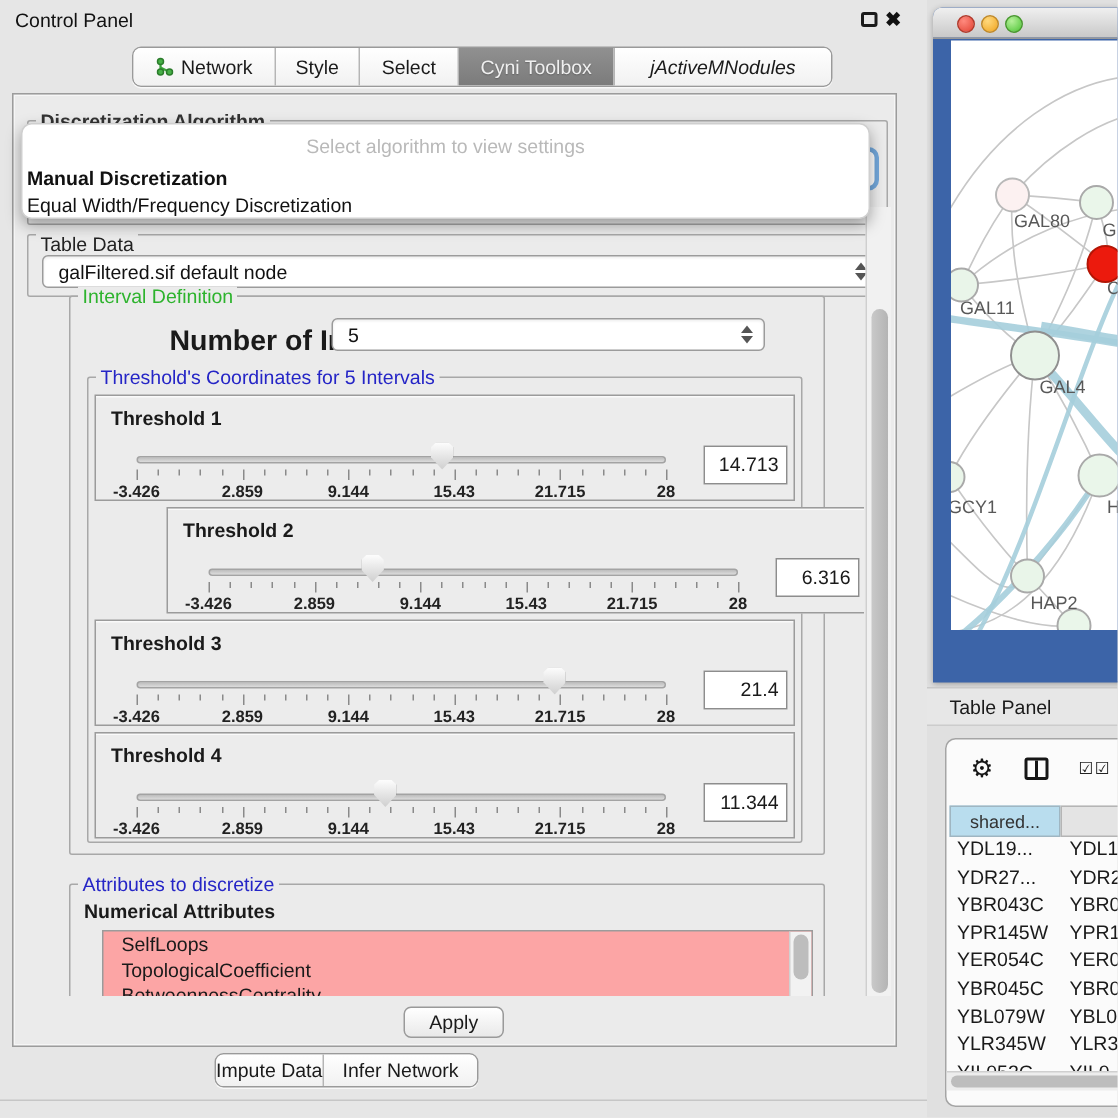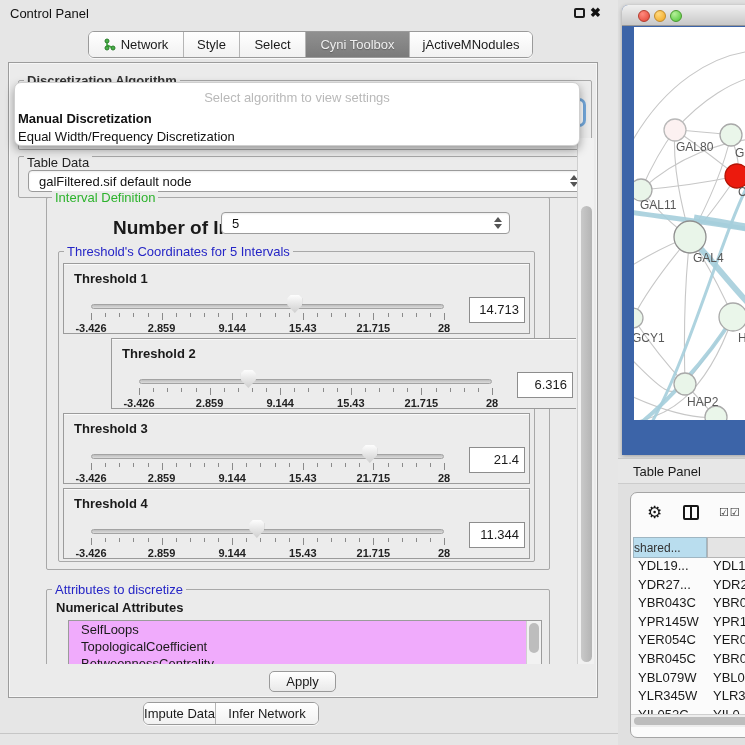--- a/index.html
+++ b/index.html
@@ -61,21 +61,21 @@
             clip-path:polygon(22% 0,78% 0,100% 18%,100% 55%,50% 100%,0 55%,0 18%);
             filter:drop-shadow(0 0 1px #8a8a8a); }
   .tick { position:absolute; top:49px; width:1px; background:#8a8a8a; }
   .tick.minor { height:4px; }
   .tick.major { height:7px; }
   .ticklabel { position:absolute; top:58px; transform:translateX(-50%); font-size:11px; font-weight:bold; color:#222; }
   .vbox { position:absolute; left:405px; top:33px; width:56px; height:26px; background:#fff; border:1px solid #8d8d8d;
           font-size:13px; text-align:right; line-height:24px; padding-right:5px; }
 
   
-  .attr-list { position:absolute; background:#f0abfc; border:1px solid #9b9b9b; overflow:hidden; }
+  .attr-list { position:absolute; background:#fca5a5; border:1px solid #9b9b9b; overflow:hidden; }
   .attr-list .row { font-size:13px; padding:1px 0 1px 12px; white-space:nowrap; }
   .list-scroll { position:absolute; right:0; top:0; width:15px; height:100%; background:#f2f2f2; border-left:1px solid #d0d0d0; }
   .list-scroll .thumb { position:absolute; left:2px; top:2px; width:10px; height:30px; background:#bdbdbd; border-radius:5px; }
 
   .apply-btn { position:absolute; left:269px; top:671px; width:67px; height:21px; background:linear-gradient(#ffffff,#e9e9e9);
                border:1px solid #9a9a9a; border-radius:5px; font-size:13px; text-align:center; line-height:19px; }
   .bottom-divider { position:absolute; left:0; top:733px; width:618px; border-top:1px solid #c6c6c6; }
 
   
   .right-area { position:absolute; left:618px; top:0; width:127px; height:745px; background:#e0e0e0; }
@@ -91,21 +91,21 @@
   .tp-header .t { position:absolute; left:15px; top:5px; font-size:13px; color:#1a1a1a; }
   .tp-panel { position:absolute; left:12px; top:492px; width:132px; height:246px; background:#fbfbfb; border:1px solid #a5a5a5; border-radius:7px 0 0 7px; overflow:hidden; }
   .tp-toolbar { position:absolute; left:0; top:0; width:100%; height:40px; }
   .gear-ic { position:absolute; left:16px; top:9px; font-size:17px; color:#161616; }
   .cols-ic { position:absolute; left:52px; top:12px; width:16px; height:15px; border:2px solid #161616; border-radius:2px; }
   .cols-ic::after { content:""; position:absolute; left:5px; top:0; width:2px; height:11px; background:#161616; }
   .checks-ic { position:absolute; left:88px; top:13px; font-size:11px; letter-spacing:1px; color:#222; }
   .tp-table { position:absolute; left:2px; top:44px; width:130px; }
   .tp-hrow { display:flex; height:21px; }
   .tp-hcell { font-size:12px; color:#333; line-height:20px; border:1px solid #9fb6c2; }
-  .tp-hcell.c1 { width:74px; background:#b9ddee; }
+  .tp-hcell.c1 { width:74px; background:#b9ddee; text-align:center; }
   .tp-hcell.c2 { flex:1; background:#e4e4e4; border-color:#b5b5b5; text-align:right; padding-right:2px; }
   .tp-row { display:flex; height:18.6px; font-size:13px; }
   .tp-cell { overflow:hidden; white-space:nowrap; }
   .tp-cell.c1 { width:74px; padding-left:5px; }
   .tp-cell.c2 { flex:1; padding-left:6px; }
   .hscroll { position:absolute; left:0; top:221px; width:130px; height:13px; background:#ededed; border-top:1px solid #cfcfcf; }
   .hscroll .thumb { position:absolute; left:3px; top:2px; width:118px; height:8px; background:#bdbdbd; border-radius:4px; }
 </style>
 </head>
 <body>
@@ -130,21 +130,21 @@
       </span>
       <span class="seg" style="width: 56px;">
         <span>Style</span>
       </span>
       <span class="seg" style="width: 66px;">
         <span>Select</span>
       </span>
       <span class="seg sel" style="width: 104px;">
         <span>Cyni Toolbox</span>
       </span>
-      <span class="seg" style="width: 122px;">
+      <span class="seg" style="width: 144px; font-style: italic;">
         <span>jActiveMNodules</span>
       </span>
     </div>
 
   <div class="content-frame"></div>
 
   <div class="groupbox" style="left:18px; top:80px; width:574px; height:70px;"></div>
   <div class="grouplabel" style="left:24px; top:74px; font-weight:bold; color:#333;">Discretization Algorithm</div>
   <div class="focus-combo">
     <span class="spinner" style="position:absolute; right:2px; top:4px;">

